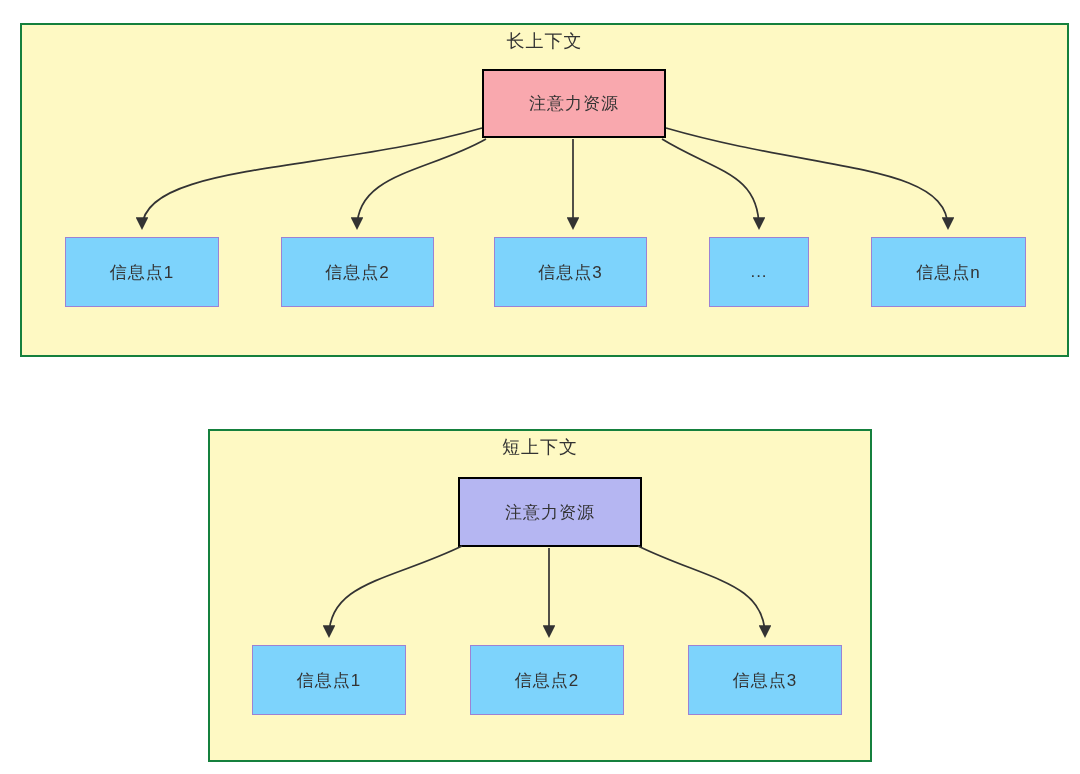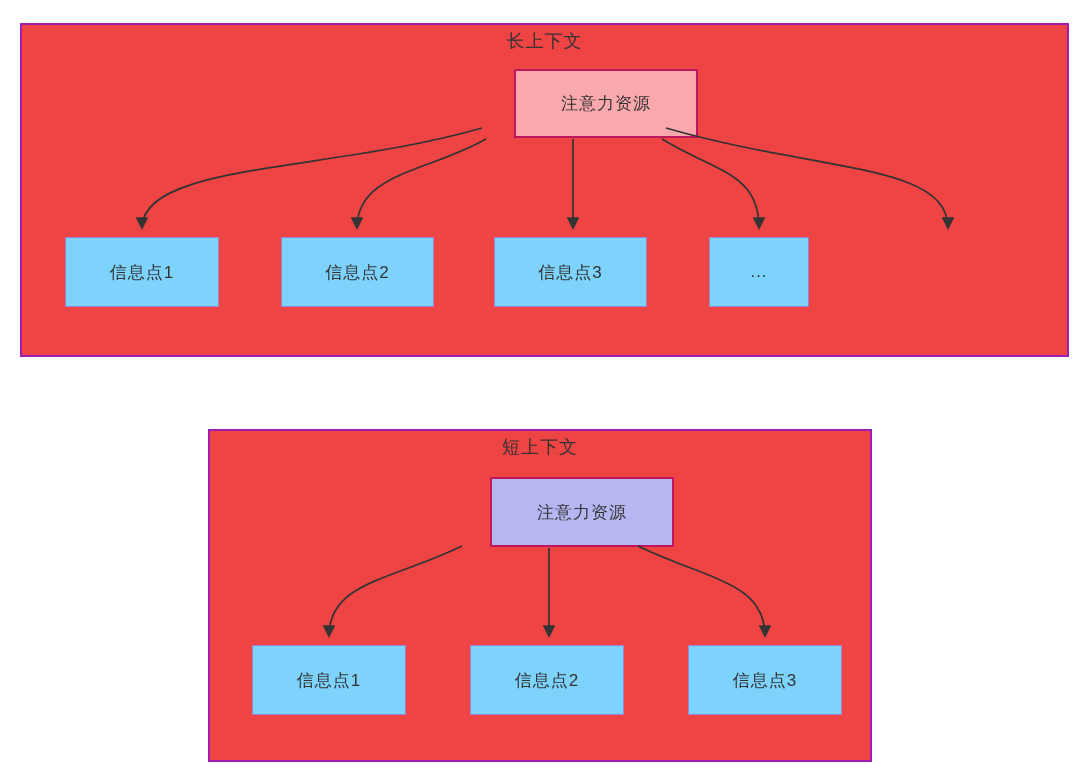--- a/index.html
+++ b/index.html
@@ -10,22 +10,22 @@
   }
   .stage {
     position: relative;
     width: 1080px;
     height: 774px;
     background: #ffffff;
     overflow: hidden;
   }
   .container-box {
     position: absolute;
-    background: #ef4444;
-    border: 2px solid #a21caf;
+    background: #fef9c3;
+    border: 2px solid #15803d;
     box-sizing: border-box;
   }
   .container-title {
     position: absolute;
     top: 4px;
     left: 0;
     width: 100%;
     text-align: center;
     font-size: 18px;
     color: #333333;
@@ -35,22 +35,21 @@
     position: absolute;
     box-sizing: border-box;
     display: flex;
     align-items: center;
     justify-content: center;
     font-size: 17px;
     color: #333333;
     letter-spacing: 1px;
   }
   .attention {
-    border: 2px solid #be185d;
-    margin-left: 32px;
+    border: 2px solid #000000;
   }
   .attention.pink { background: #f9a8ae; }
   .attention.purple { background: #b5b6f2; }
   .info {
     background: #7dd3fc;
     border: 1.5px solid #9c82d4;
   }
   svg.arrows {
     position: absolute;
     top: 0;
@@ -75,20 +74,23 @@
     <span>信息点1</span>
   </div>
   <div class="node info" style="left:281px; top:237px; width:153px; height:70px;">
     <span>信息点2</span>
   </div>
   <div class="node info" style="left:494px; top:237px; width:153px; height:70px;">
     <span>信息点3</span>
   </div>
   <div class="node info" style="left:709px; top:237px; width:100px; height:70px;">
     <span>...</span>
+  </div>
+  <div class="node info" style="left:871px; top:237px; width:155px; height:70px;">
+    <span>信息点n</span>
   </div>
 
   <div class="container-box" style="left:208px; top:429px; width:664px; height:333px;">
     <div class="container-title">短上下文</div>
   </div>
 
   <div class="node attention purple" style="left:458px; top:477px; width:184px; height:70px;">
     <span>注意力资源</span>
   </div>
 

